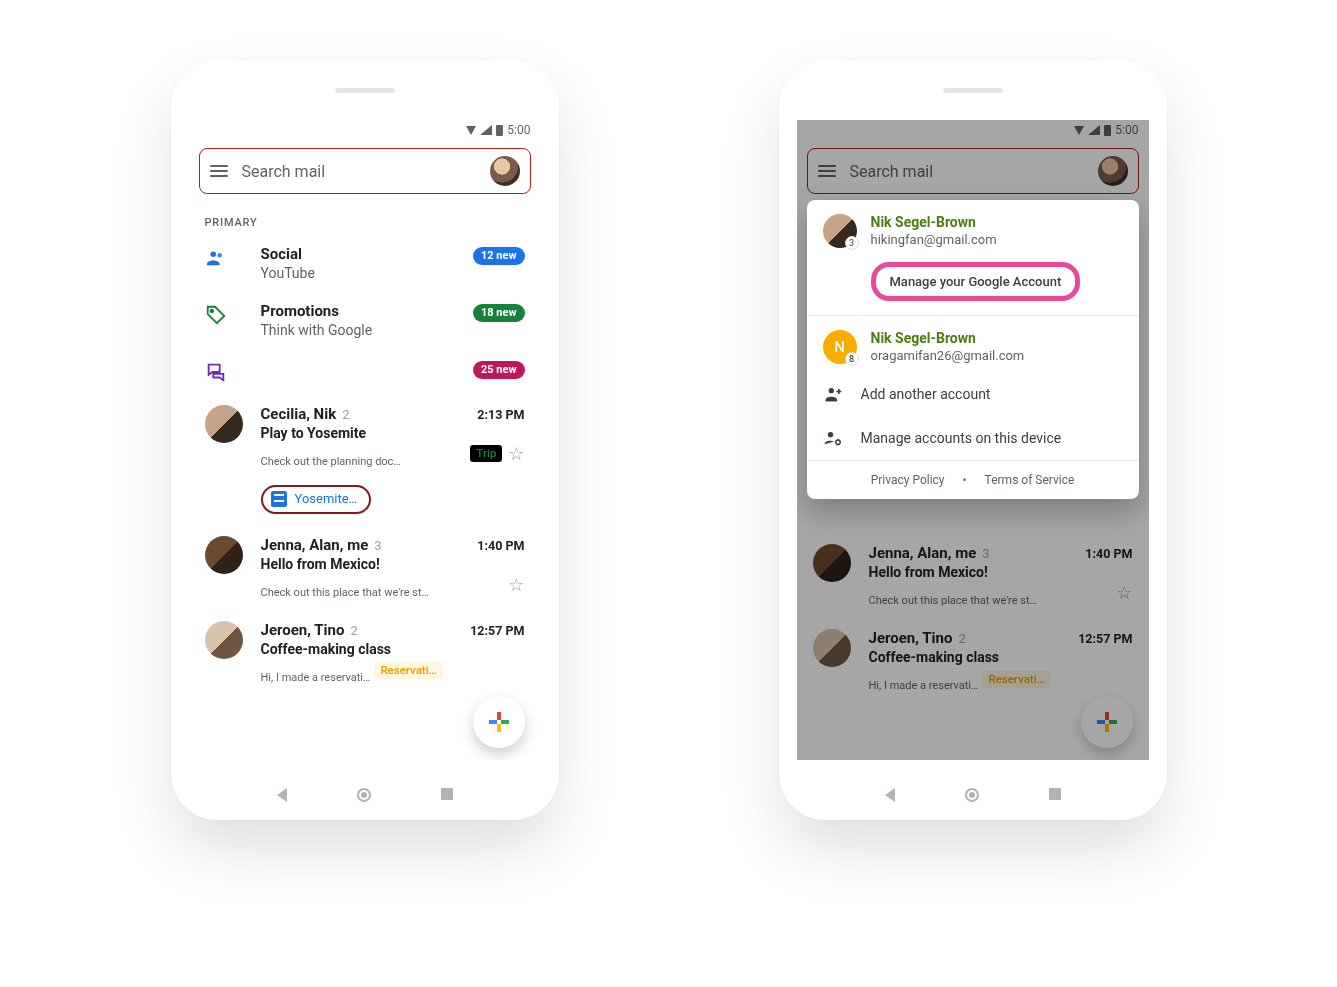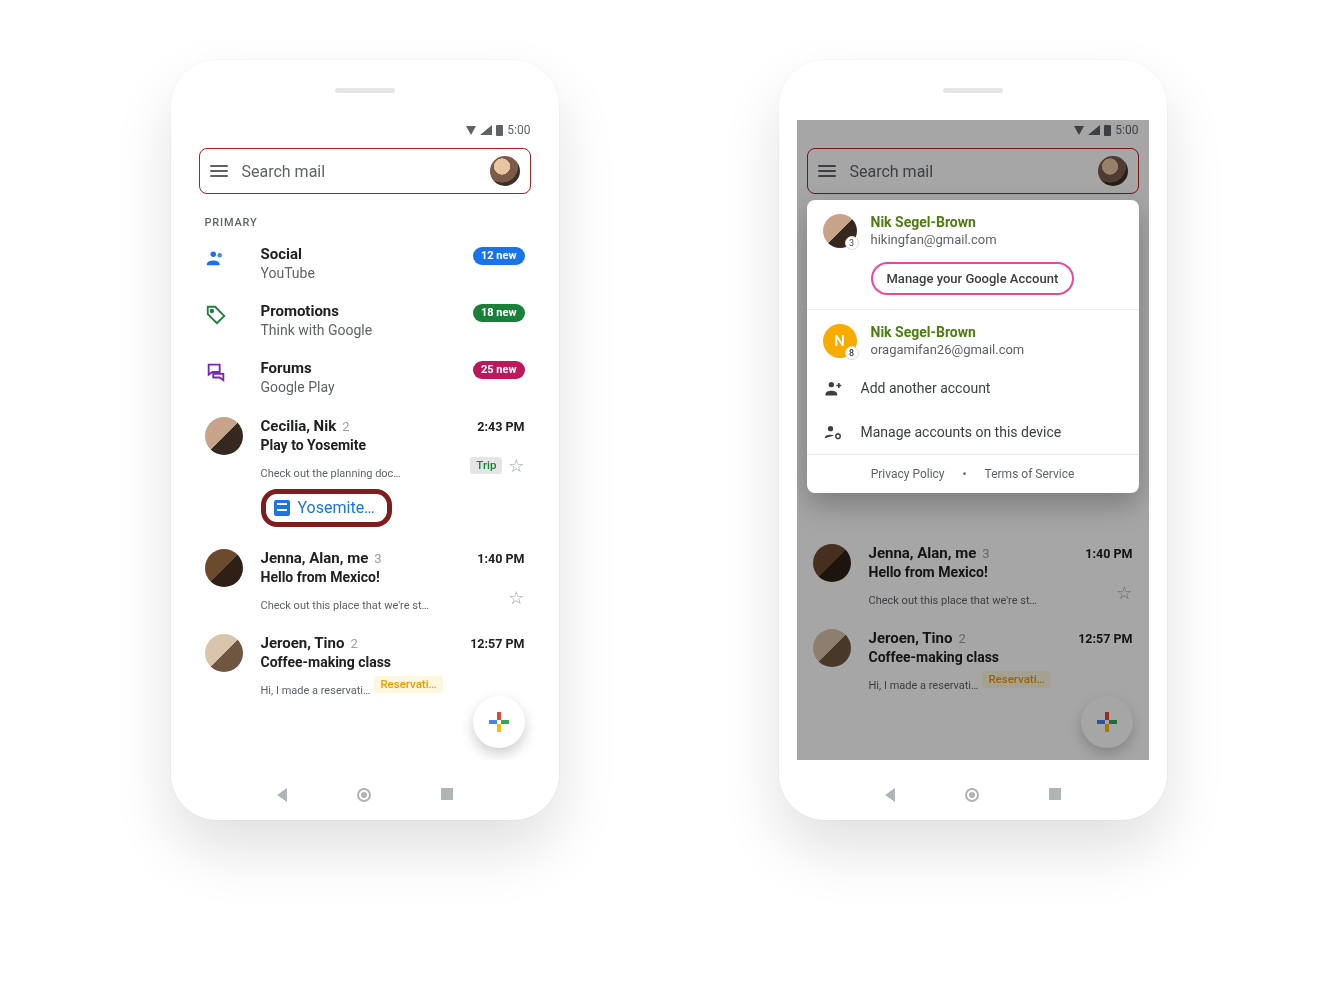--- a/index.html
+++ b/index.html
@@ -37,24 +37,24 @@
 .thread .tc { flex:1; min-width:0; }
 .thread .line1 { display:flex; align-items:baseline; gap:6px; }
 .thread .from { font-size:15px; font-weight:700; color:#202124; }
 .thread .count { font-size:13px; color:#9aa0a6; }
 .thread .time { margin-left:auto; font-size:12.5px; font-weight:700; color:#202124; }
 .thread .subj { font-size:14px; font-weight:700; color:#202124; margin-top:2px; }
 .thread .snip { font-size:11px; color:#5f6368; margin-top:14px; white-space:nowrap; overflow:hidden; text-overflow:ellipsis; max-width:180px; display:inline-block; vertical-align:middle; }
 .thread .right-actions { float:right; display:flex; align-items:center; gap:6px; margin-top:2px; }
 .star { font-size:18px; color:#9aa0a6; }
 .label-chip { display:inline-block; padding:1px 6px 2px; border-radius:3px; font-size:11.5px; font-weight:500; }
-.label-chip.trip { background:#e5e5e5; color:#188038; }
+.label-chip.trip { background:#000000; color:#188038; }
 .label-chip.res { background:#fef7e0; color:#f29900; }
 
-.doc-chip { display:inline-flex; align-items:center; gap:8px; border:5px solid #7f1d1d; border-radius:16px; padding:4px 12px 5px 8px; color:#1a73e8; font-size:16px; margin-top:9px; }
+.doc-chip { display:inline-flex; align-items:center; gap:8px; border:2px solid #7f1d1d; border-radius:16px; padding:4px 12px 5px 8px; color:#1a73e8; font-size:13px; margin-top:17px; }
 .doc-icon { width:16px; height:16px; background:#1a73e8; border-radius:2px; position:relative; }
 .doc-icon::after{ content:""; position:absolute; left:3px; top:3px; right:3px; bottom:3px; border-top:2px solid #fff; border-bottom:2px solid #fff; height:4px; }
 
 .fab { position:absolute; right:16px; bottom:12px; width:52px; height:52px; border-radius:50%; background:#fff; box-shadow:0 6px 14px rgba(0,0,0,0.2); display:flex; align-items:center; justify-content:center; }
 .plus { position:relative; width:20px; height:20px; }
 .plus span{ position:absolute; background:#ea4335; }
 .plus .h{ width:8px; height:4px; left:0; top:8px; background:#4285f4; }
 .plus .h2{ width:8px; height:4px; right:0; top:8px; background:#34a853; }
 .plus .v{ width:4px; height:8px; left:8px; top:0; background:#ea4335; }
 .plus .v2{ width:4px; height:8px; left:8px; bottom:0; background:#fbbc04; }
@@ -69,21 +69,21 @@
 .av.c2{ background:linear-gradient(135deg,#6b4a2e 0 50%, #2e2017 51% 100%); }
 .av.c3{ background:linear-gradient(135deg,#d9c4ad 0 50%, #6e5640 51% 100%); }
 
 
 .sheet { position:absolute; left:10px; right:10px; top:80px; background:#fff; border-radius:8px; box-shadow:0 12px 28px rgba(0,0,0,0.25); overflow:hidden; }
 .sheet-row{ display:flex; align-items:flex-start; padding:14px 16px 8px; gap:14px; }
 .sheet-row .av{ width:34px; height:34px; border-radius:50%; position:relative; }
 .sheet-row .av .badge{ position:absolute; right:-2px; bottom:-2px; width:14px; height:14px; border-radius:50%; background:#fff; border:1px solid #dadce0; font-size:9px; display:flex; align-items:center; justify-content:center; color:#3c4043;}
 .sheet-row .nm{ font-size:14px; font-weight:700; color:#4d7c0f; }
 .sheet-row .em{ font-size:13px; color:#5f6368; margin-top:2px;}
-.manage-btn{ margin:6px 0 14px 64px; display:inline-block; border:2px solid #ec4899; border-radius:18px; padding:7px 14px; font-size:13px; color:#3c4043; font-weight:500;}
+.manage-btn{ margin:6px 0 14px 64px; display:inline-block; border:5px solid #ec4899; border-radius:18px; padding:7px 14px; font-size:13px; color:#3c4043; font-weight:500;}
 .sheet-hr{ height:1px; background:#e8eaed; }
 .sheet-item{ display:flex; align-items:center; padding:12px 16px; gap:18px; color:#3c4043; font-size:14px;}
 .sheet-item .ic{ width:20px; text-align:center; color:#3c4043; font-size:18px;}
 .sheet-footer{ display:flex; justify-content:center; gap:18px; padding:12px 0; font-size:12px; color:#5f6368;}
 .av.orange{ background:#f9ab00; color:#fff; display:flex; align-items:center; justify-content:center; font-size:15px; font-weight:500;}
 
 svg{ display:block; }
 </style>
 </head>
 <body>
@@ -138,34 +138,30 @@
       <div class="pill green">18 new</div>
     </div>
 
     <div class="row">
       <div class="icon-slot">
           <svg width="22" height="22" viewBox="0 0 24 24" fill="none" stroke="#7627bb" stroke-width="2">
             <path d="M4 4h12v8H8l-4 3z"></path>
             <path d="M9 14h11v7l-4-3H9z"></path>
           </svg>
         </div>
-      <div class="content">
-        <div class="title">Forums</div>
-        <div class="sub">Google Play</div>
-      </div>
       <div class="pill purple">25 new</div>
     </div>
 
     <div class="thread">
       <div class="av c1"></div>
       <div class="tc">
         <div class="line1">
           <span class="from">Cecilia, Nik</span>
           <span class="count">2</span>
-          <span class="time">2:43 PM</span>
+          <span class="time">2:13 PM</span>
         </div>
         <div class="subj">Play to Yosemite</div>
         <div>
           <span class="snip">Check out the planning doc…</span>
           <span class="right-actions">
             <span class="label-chip trip">Trip</span>
             <span class="star">☆</span>
           </span>
         </div>
         <div class="doc-chip">

